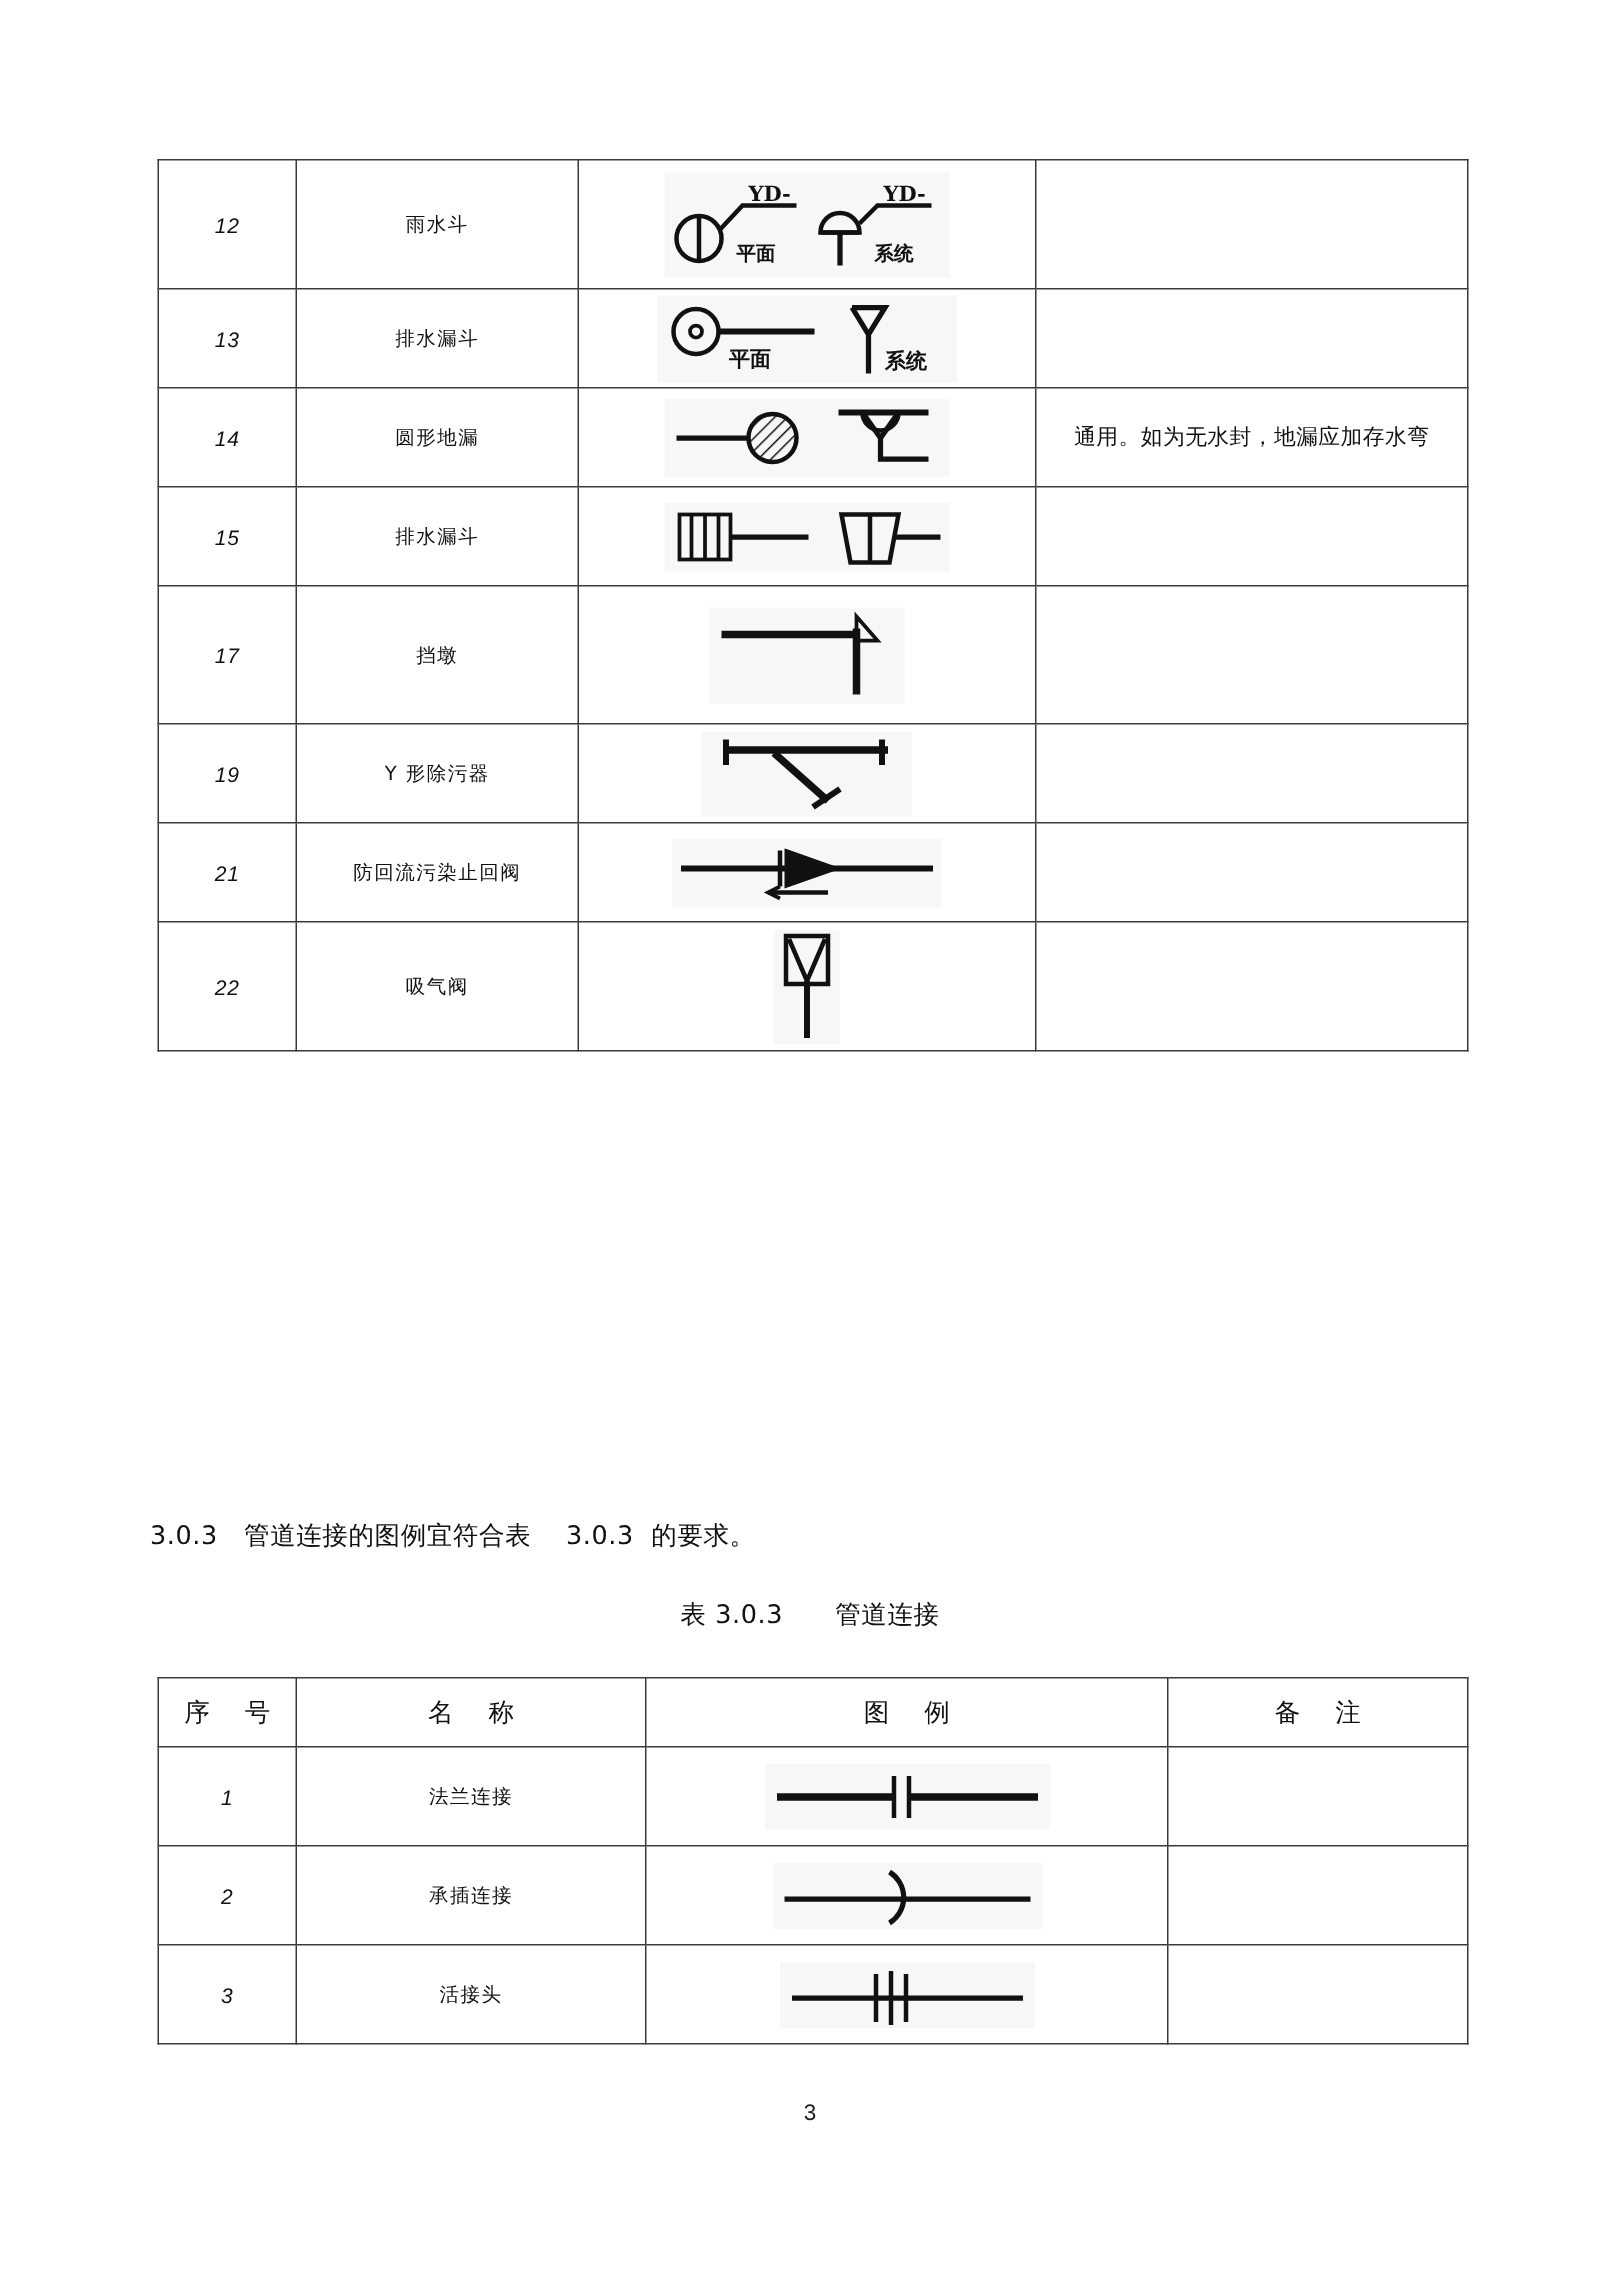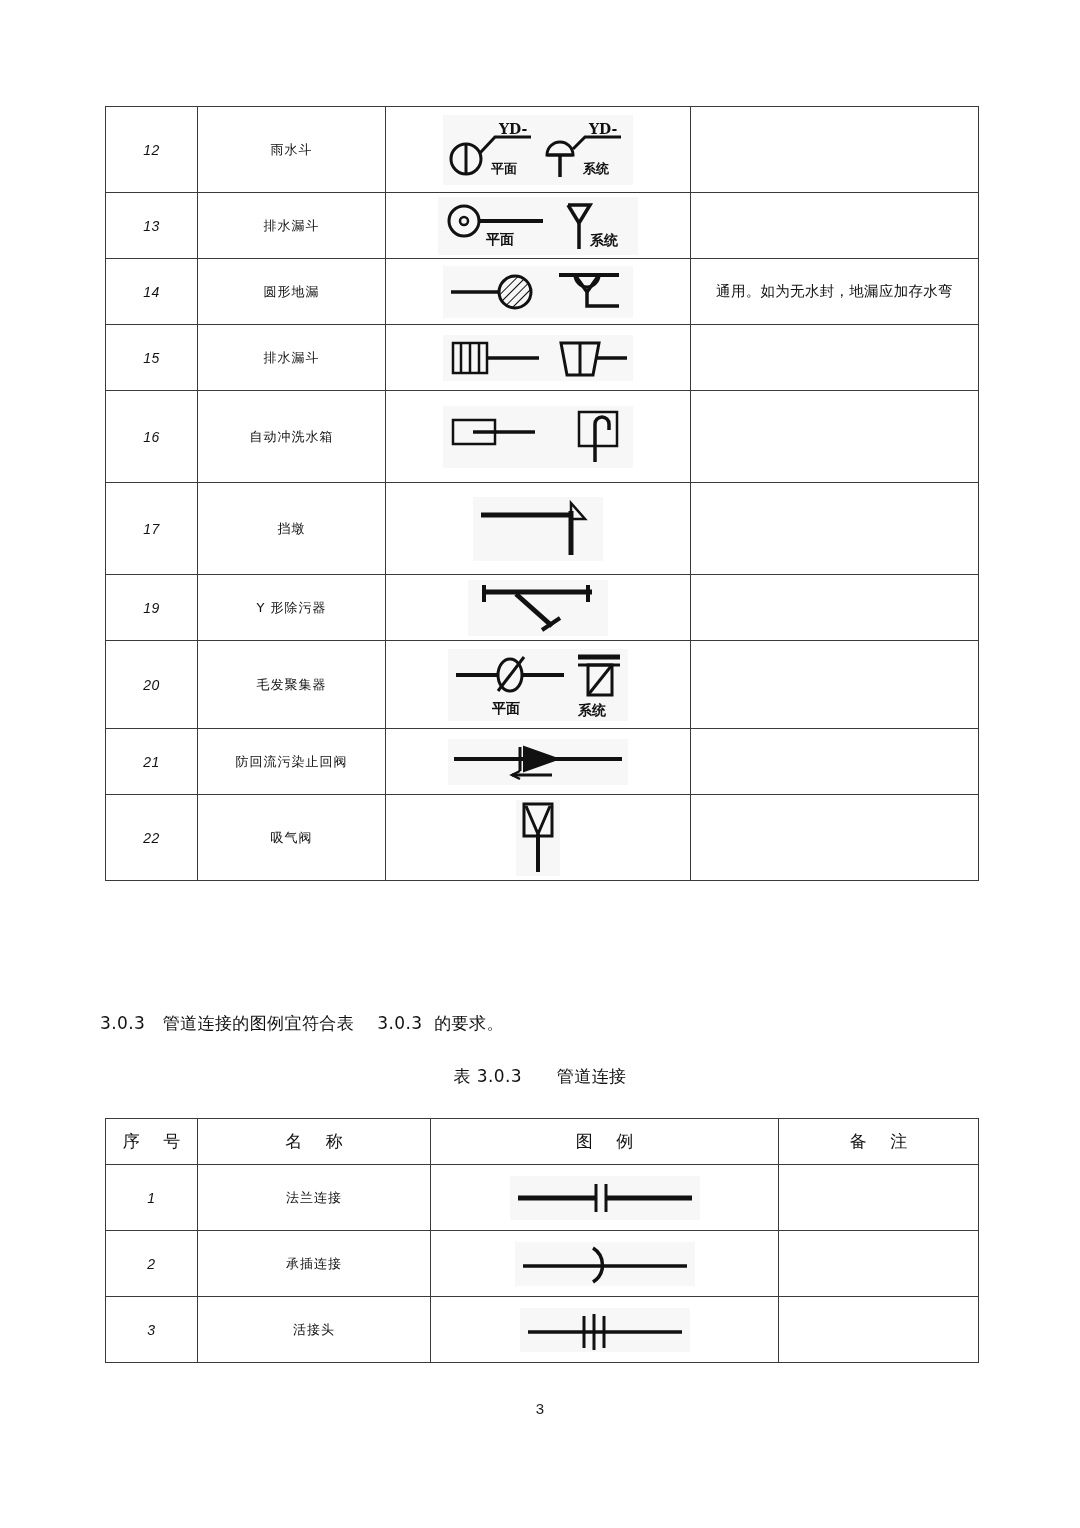--- a/index.html
+++ b/index.html
@@ -234,38 +234,20 @@
                 <polygon points="118,8 156,8 150,40 124,40" fill="none" stroke="#111" stroke-width="3"></polygon>
                 <line x1="137" y1="8" x2="137" y2="40" stroke="#111" stroke-width="3"></line>
                 <line x1="154" y1="23" x2="184" y2="23" stroke="#111" stroke-width="3.5"></line>
               </svg>
             </span>
           </div>
         </td>
         <td class="rem"></td>
       </tr>
 
-      <tr style="height:92px">
-        <td class="num">16</td>
-        <td class="nm">自动冲洗水箱</td>
-        <td>
-          <div class="symwrap">
-            <span class="symbox">
-              <svg width="190" height="62" viewBox="0 0 190 62">
-                <rect x="10" y="14" width="42" height="24" fill="none" stroke="#111" stroke-width="2.5"></rect>
-                <line x1="30" y1="26" x2="92" y2="26" stroke="#111" stroke-width="3.5"></line>
-
-                <rect x="136" y="6" width="38" height="34" fill="none" stroke="#111" stroke-width="2.5"></rect>
-                <path d="M152 56 L152 18 A7 7 0 0 1 166 18 L166 24" fill="none" stroke="#111" stroke-width="3.5"></path>
-              </svg>
-            </span>
-          </div>
-        </td>
-        <td class="rem"></td>
-      </tr>
 
       <tr style="height:92px">
         <td class="num">17</td>
         <td class="nm">挡墩</td>
         <td>
           <div class="symwrap">
             <span class="symbox">
               <svg width="130" height="64" viewBox="0 0 130 64">
                 <line x1="8" y1="18" x2="100" y2="18" stroke="#111" stroke-width="5"></line>
                 <line x1="98" y1="14" x2="98" y2="58" stroke="#111" stroke-width="5"></line>
@@ -290,44 +272,20 @@
                 <line x1="120" y1="5" x2="120" y2="22" stroke="#111" stroke-width="4"></line>
                 <line x1="48" y1="14" x2="84" y2="46" stroke="#111" stroke-width="5"></line>
                 <line x1="74" y1="50" x2="92" y2="38" stroke="#111" stroke-width="4"></line>
               </svg>
             </span>
           </div>
         </td>
         <td class="rem"></td>
       </tr>
 
-      <tr style="height:88px">
-        <td class="num">20</td>
-        <td class="nm">毛发聚集器</td>
-        <td>
-          <div class="symwrap">
-            <span class="symbox">
-              <svg width="180" height="72" viewBox="0 0 180 72">
-                <line x1="8" y1="26" x2="50" y2="26" stroke="#111" stroke-width="4"></line>
-                <ellipse cx="62" cy="26" rx="12" ry="16" fill="none" stroke="#111" stroke-width="3"></ellipse>
-                <line x1="50" y1="42" x2="76" y2="8" stroke="#111" stroke-width="3"></line>
-                <line x1="74" y1="26" x2="116" y2="26" stroke="#111" stroke-width="4"></line>
-                <text x="44" y="64" font-size="14" font-family="'DejaVu Sans',sans-serif" font-weight="bold" fill="#111">平面</text>
-
-                <line x1="130" y1="8" x2="172" y2="8" stroke="#111" stroke-width="5"></line>
-                <line x1="130" y1="16" x2="172" y2="16" stroke="#111" stroke-width="3"></line>
-                <rect x="140" y="16" width="24" height="30" fill="none" stroke="#111" stroke-width="3"></rect>
-                <line x1="140" y1="46" x2="164" y2="16" stroke="#111" stroke-width="3"></line>
-                <text x="130" y="66" font-size="14" font-family="'DejaVu Sans',sans-serif" font-weight="bold" fill="#111">系统</text>
-              </svg>
-            </span>
-          </div>
-        </td>
-        <td class="rem"></td>
-      </tr>
 
       <tr style="height:66px">
         <td class="num">21</td>
         <td class="nm">防回流污染止回阀</td>
         <td>
           <div class="symwrap">
             <span class="symbox">
               <svg width="180" height="46" viewBox="0 0 180 46">
                 <line x1="6" y1="20" x2="174" y2="20" stroke="#111" stroke-width="4"></line>
                 <line x1="72" y1="8" x2="72" y2="32" stroke="#111" stroke-width="3"></line>

